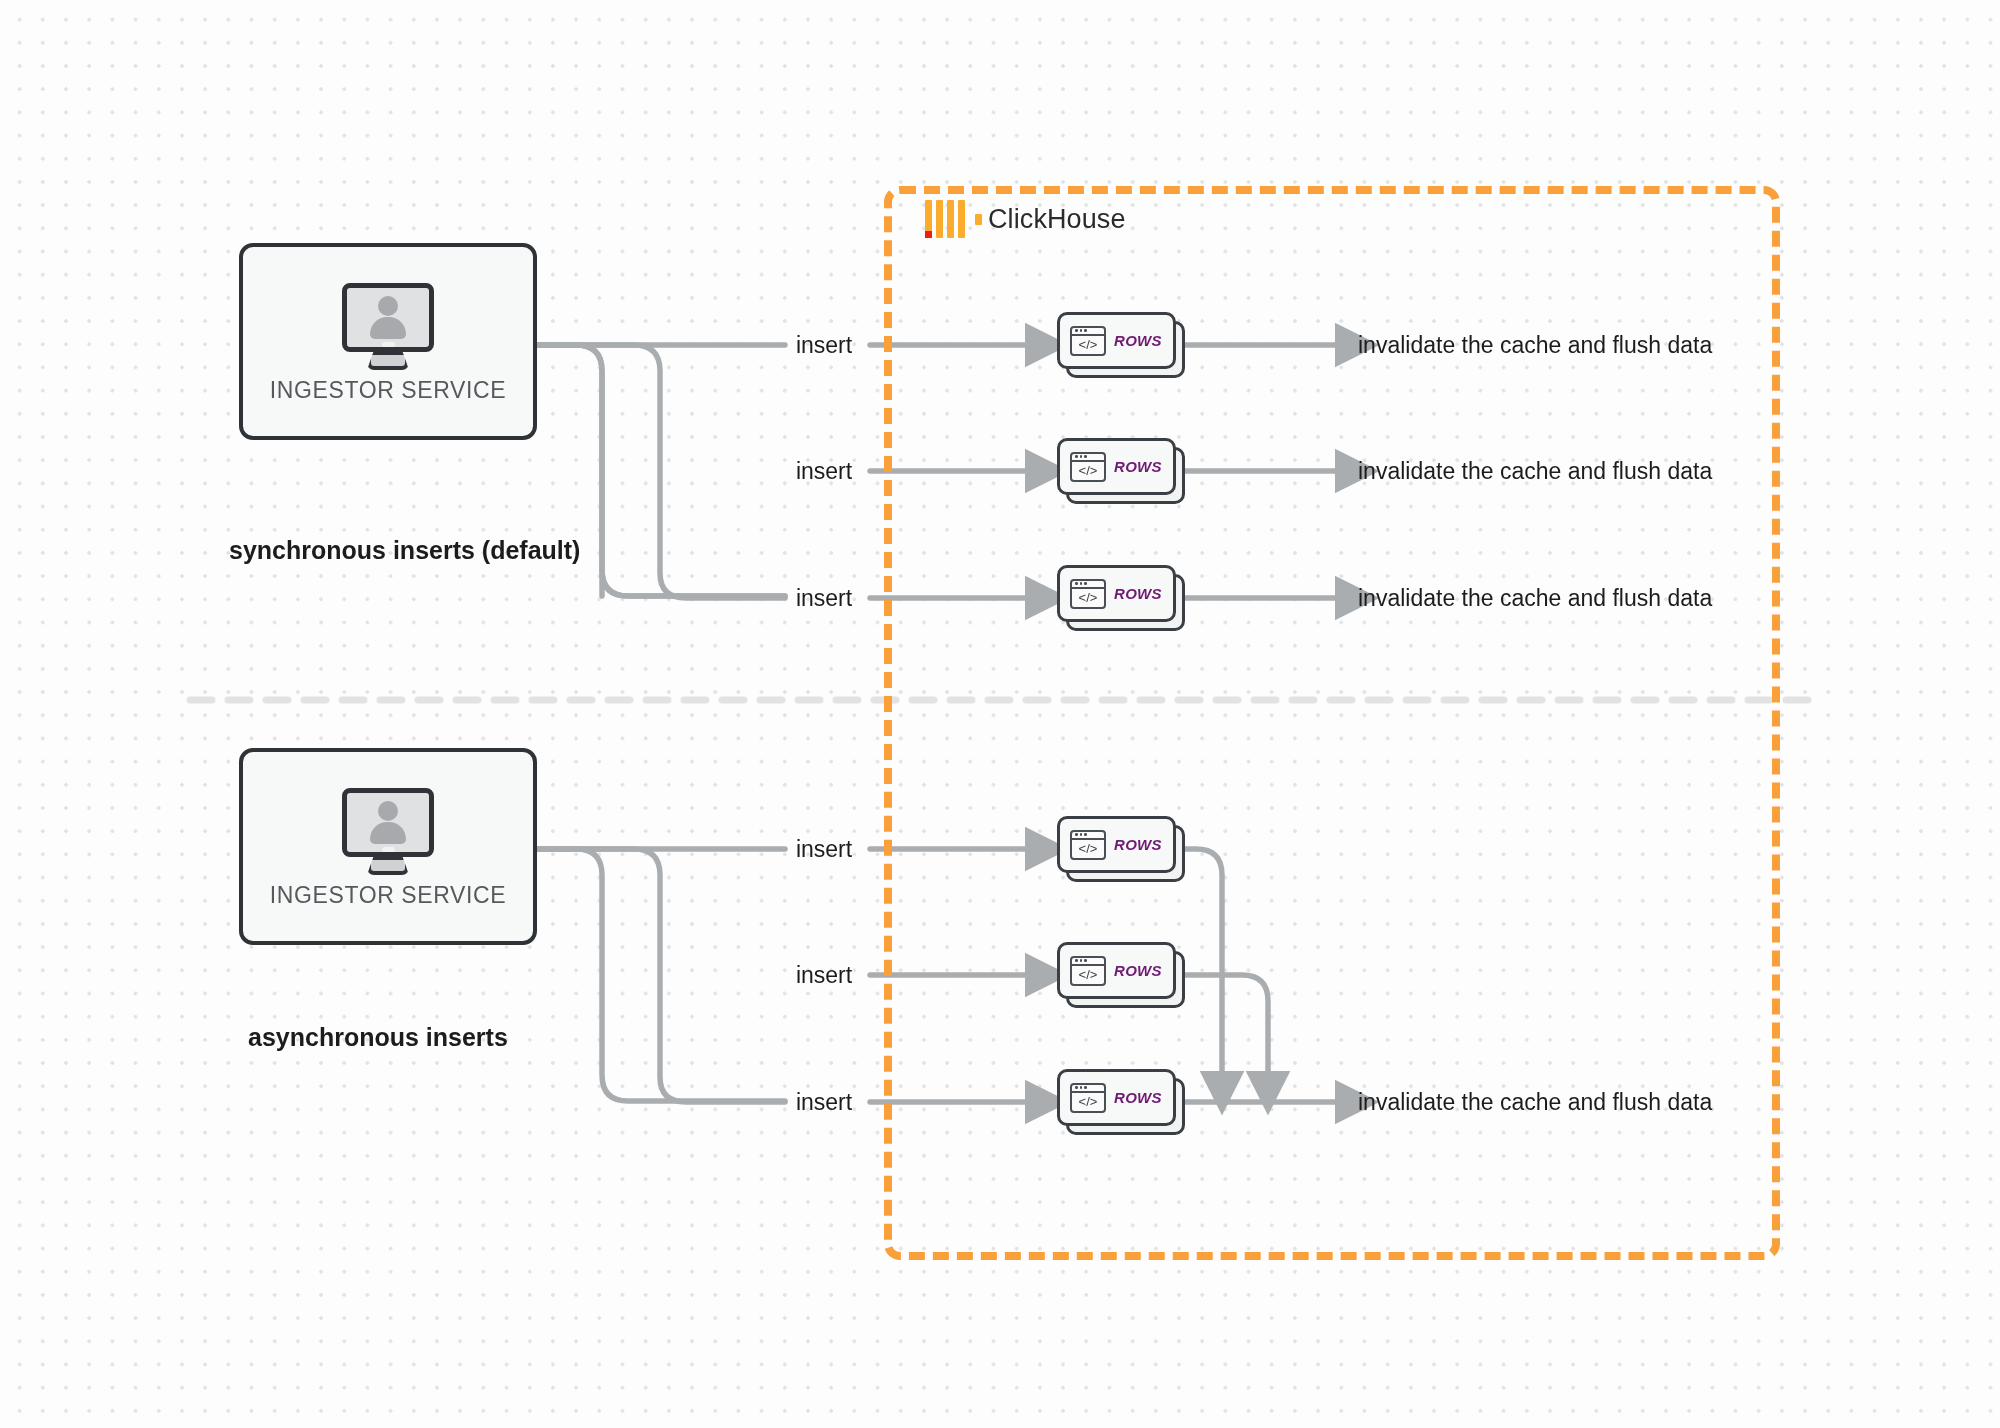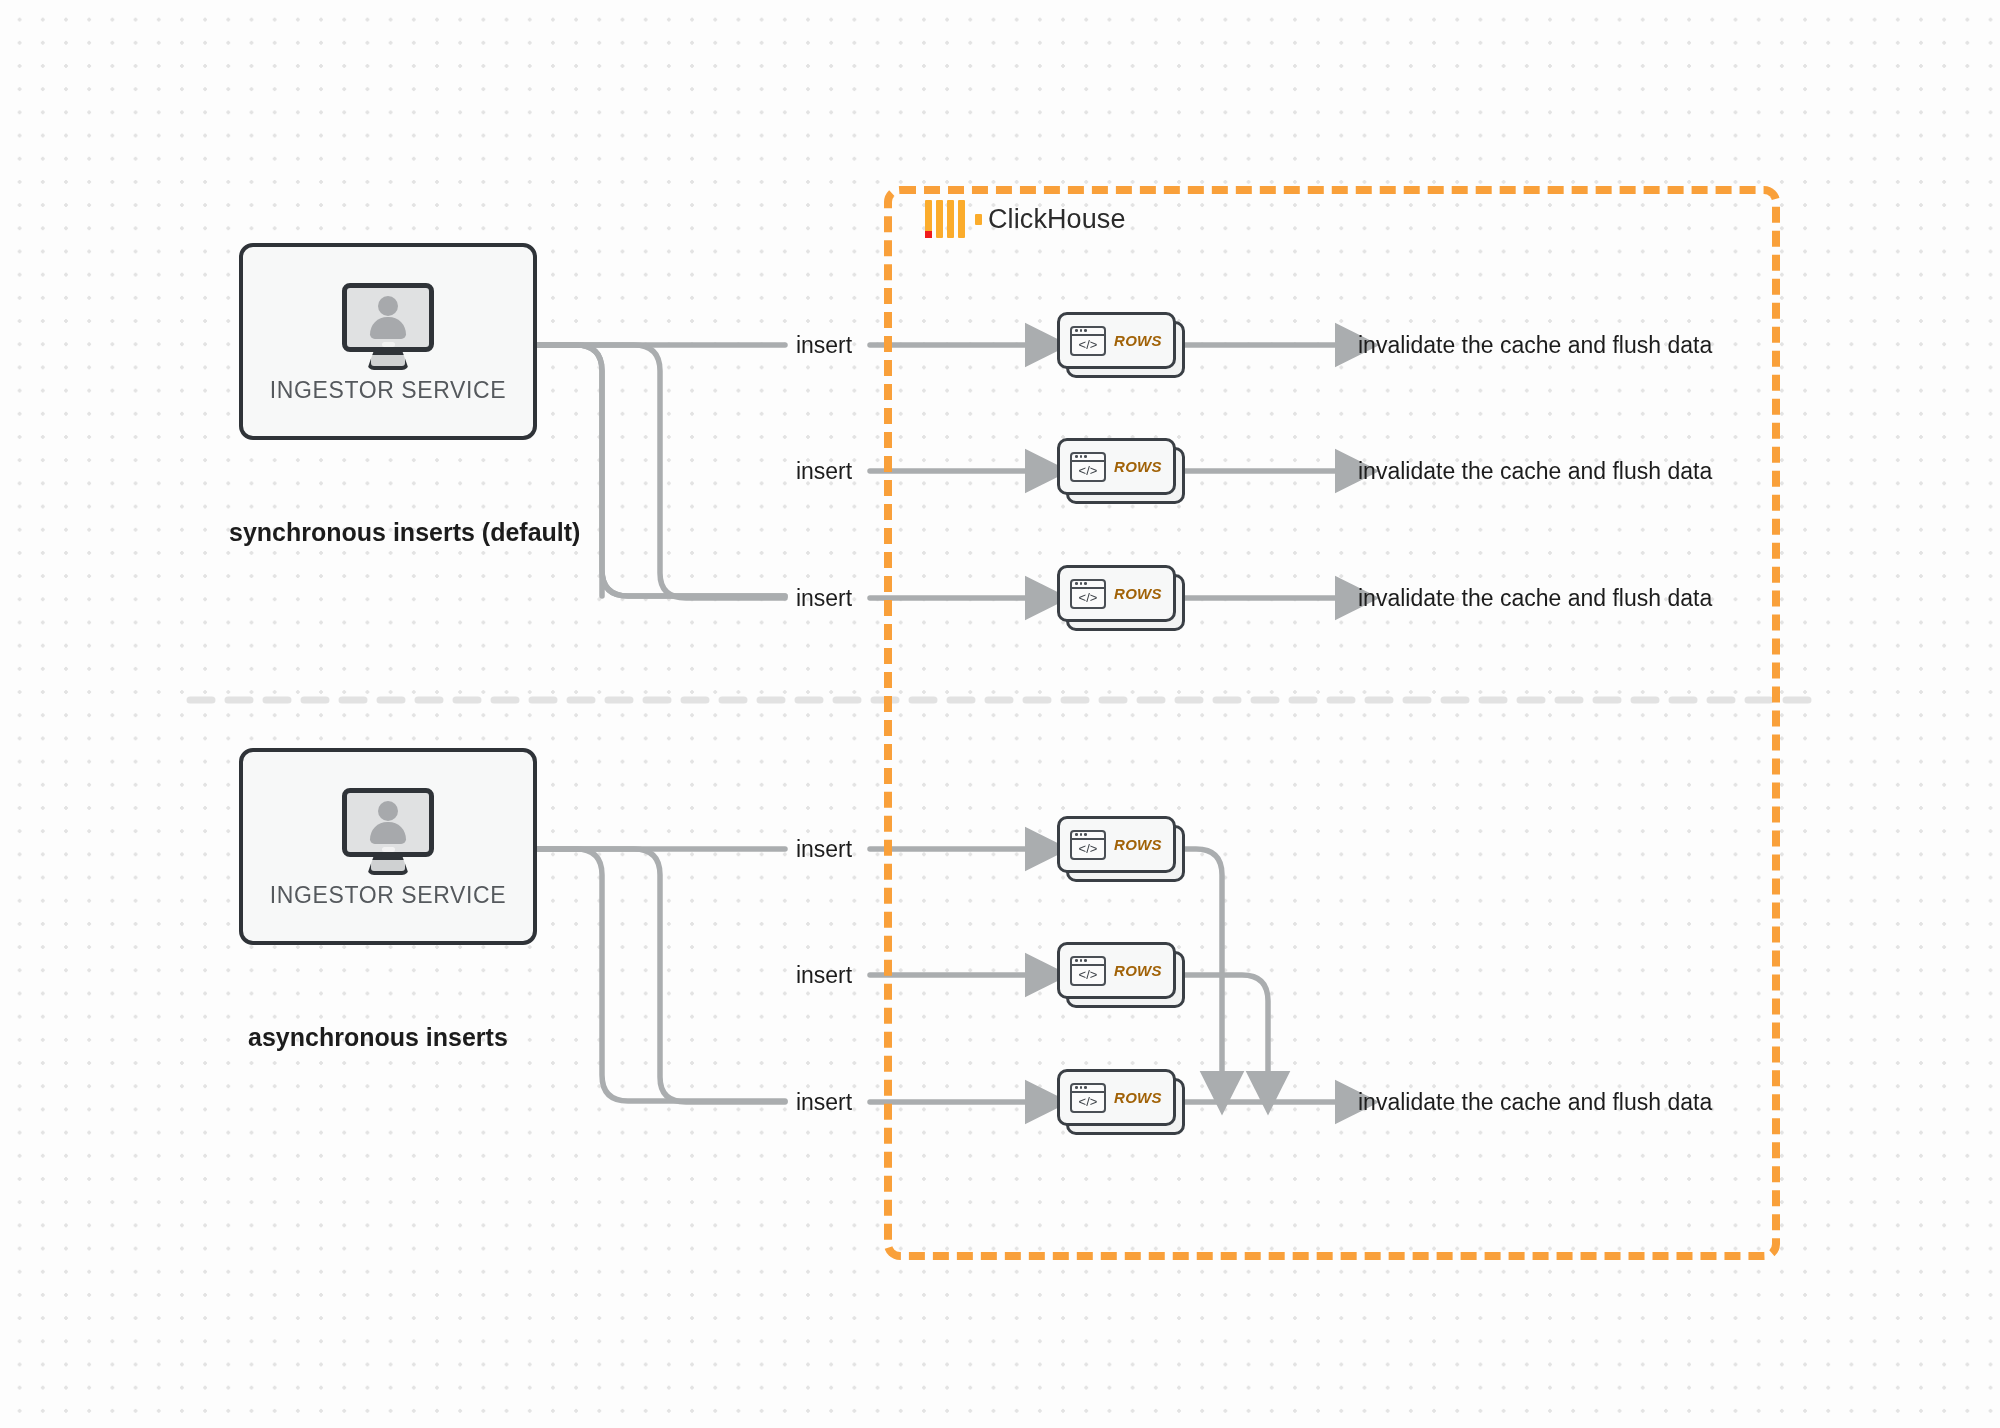--- a/index.html
+++ b/index.html
@@ -158,21 +158,21 @@
   }
 
   
   .section-caption {
     position: absolute;
     font-size: 25px;
     font-weight: bold;
     color: #1c1c1c;
     white-space: nowrap;
   }
-  .section-caption.sync  { left: 229px; top: 518px; }
+  .section-caption.sync  { left: 229px; top: 536px; }
   .section-caption.async { left: 248px; top: 1023px; }
 
   
   .rows-card {
     position: absolute;
     width: 128px;
     height: 66px;
   }
   .rows-shadow {
     position: absolute;
@@ -231,21 +231,21 @@
     align-items: center;
     justify-content: center;
     font-size: 13px;
     color: #3a3f45;
     font-family: "Liberation Sans", sans-serif;
   }
   .rows-text {
     font-size: 15px;
     font-style: italic;
     font-weight: bold;
-    color: #a16207;
+    color: #701a75;
     letter-spacing: 0.3px;
   }
 
   
   .edge-label {
     position: absolute;
     font-size: 23px;
     color: #1c1c1c;
     white-space: nowrap;
   }

